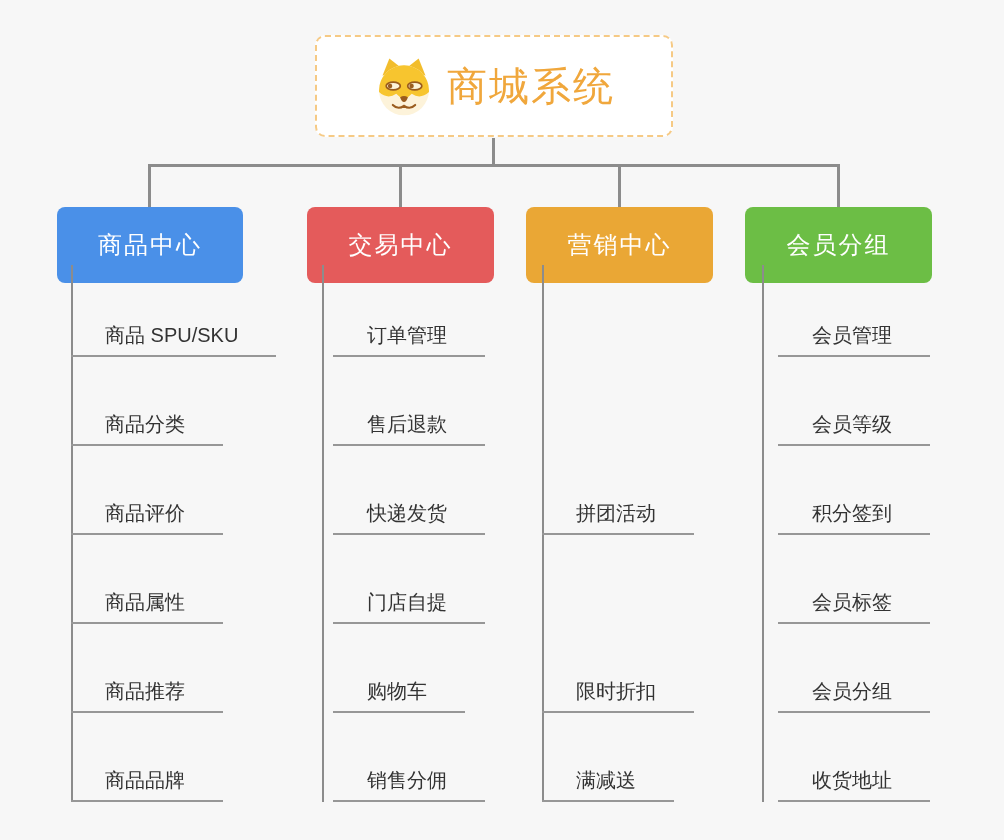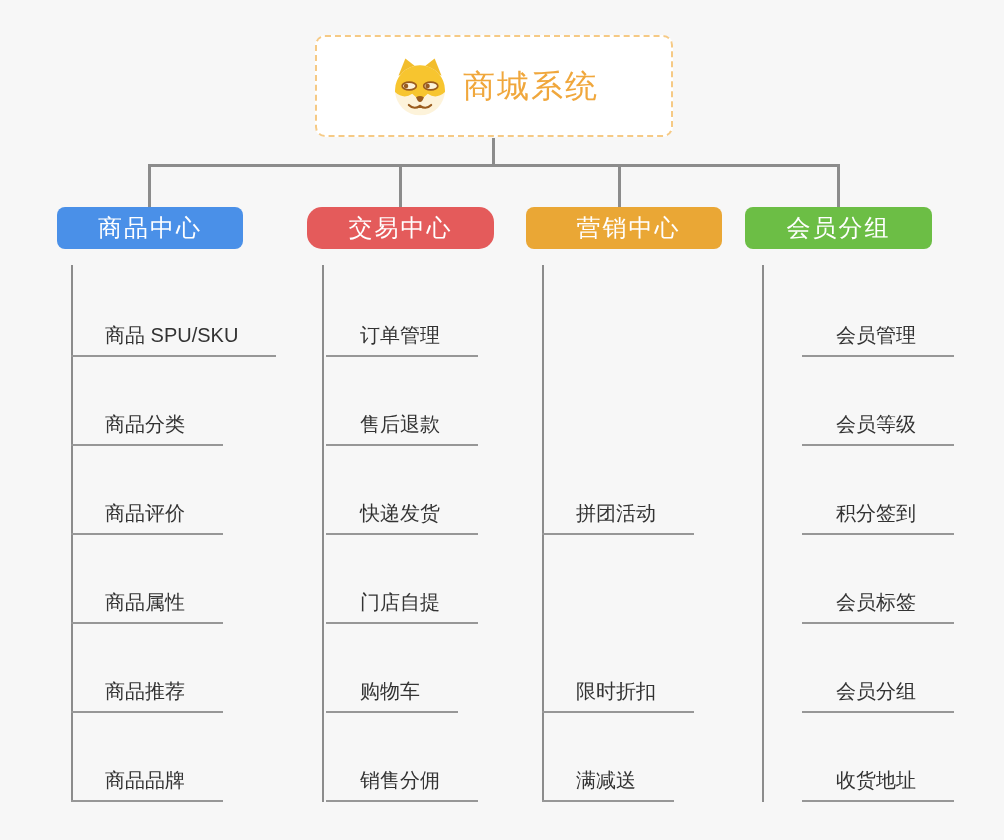--- a/index.html
+++ b/index.html
@@ -10,37 +10,37 @@
   body{background:var(--background);font-family:"Liberation Sans","DejaVu Sans",sans-serif;}
   .canvas{position:relative;width:1004px;height:840px;overflow:hidden;background:var(--background);}
 
   
   .line{position:absolute;background:var(--connector);}
 
   
   .root-node{position:absolute;left:315px;top:35px;width:358px;height:102px;box-sizing:border-box;
     background:var(--node-bg);border:2px dashed var(--root-border);border-radius:10px;
     display:flex;align-items:center;justify-content:center;gap:12px;}
-  .root-title{font-size:32px;color:var(--root-text);letter-spacing:2px;line-height:1;}
+  .root-title{font-size:40px;color:var(--root-text);letter-spacing:2px;line-height:1;}
   .root-icon{display:flex;align-items:center;}
 
   
-  .branch-node{position:absolute;top:207px;height:42px;width:187px;border-radius:8px;
+  .branch-node{position:absolute;top:207px;height:76px;width:187px;border-radius:8px;
     color:var(--branch-text);font-size:24px;letter-spacing:2px;
     display:flex;align-items:center;justify-content:center;cursor:default;}
-  .b0{left:57px;width:186px;} .b1{left:307px;border-radius:15px;} .b2{left:526px;padding-left:9px;} .b3{left:745px;}
+  .b0{left:57px;width:186px;} .b1{left:307px;} .b2{left:526px;} .b3{left:745px;}
 
   
   .trunk{position:absolute;top:265px;height:537px;width:2px;background:var(--connector);}
   .t0{left:71px;} .t1{left:322px;} .t2{left:542px;} .t3{left:762px;}
 
   
   .leaf{position:absolute;white-space:nowrap;font-size:20px;line-height:28px;color:var(--leaf-text);
     padding:0 38px 6px 34px;border-bottom:2px solid var(--leaf-line);}
-  .c0{left:71px;} .c1{left:326px;} .c2{left:542px;} .c3{left:802px;}
+  .c0{left:71px;} .c1{left:333px;} .c2{left:542px;} .c3{left:778px;}
   .l0{top:321px;} .l1{top:410px;} .l2{top:499px;} .l3{top:588px;} .l4{top:677px;} .l5{top:766px;font-family:Liberation Serif, serif;}
 </style>
 </head>
 <body>
 
 <div class="canvas">
 
   <div class="line" style="left:492px;top:138px;width:3px;height:26px;"></div>
   <div class="line" style="left:148px;top:164px;width:692px;height:3px;"></div>
   <div class="line" style="left:148px;top:164px;width:3px;height:43px;"></div>

